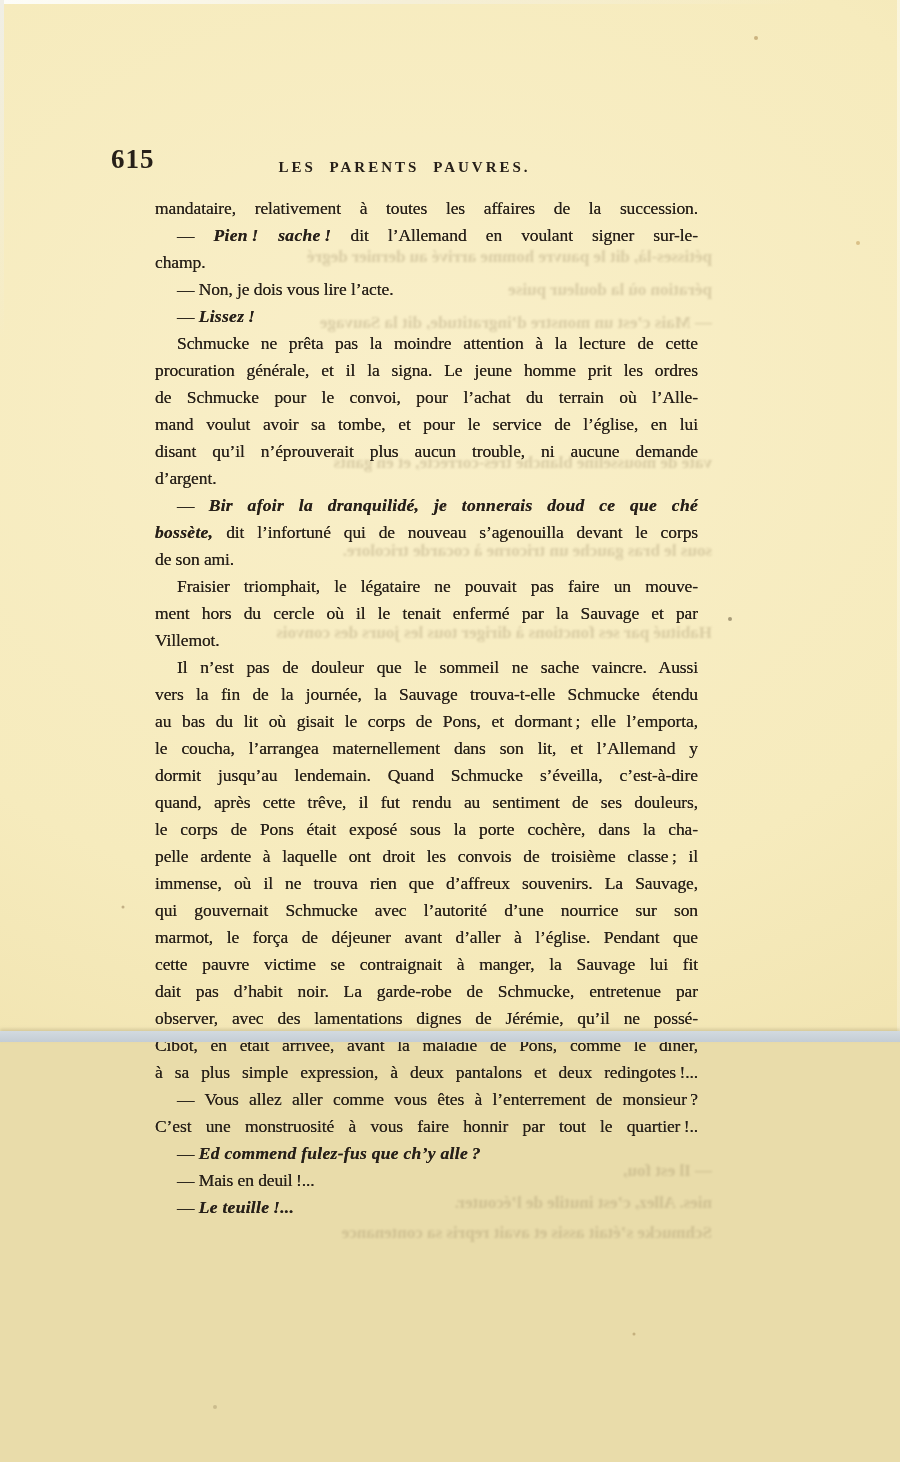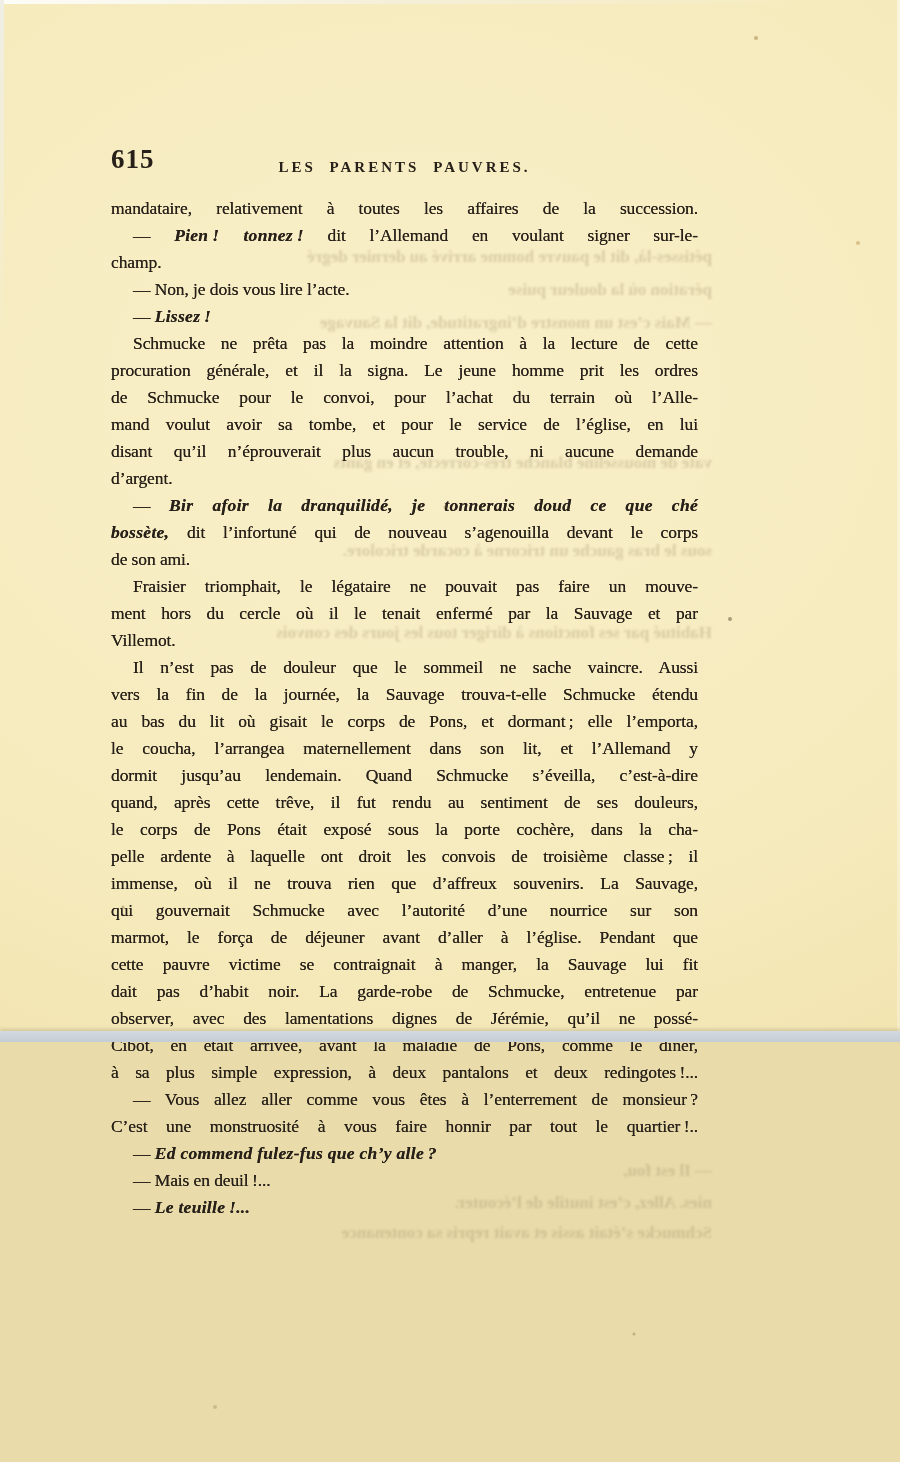--- a/index.html
+++ b/index.html
@@ -39,21 +39,21 @@
     color:var(--ink,#272019);
   }
   
   .textblock{
     position:absolute;left:111px;top:195px;width:587px;
     color:var(--ink,#272019);
     font-size:17.5px;letter-spacing:-0.1px;
     text-shadow:0 0 .4px rgba(39,32,25,.85);
   }
   .line{height:27px;line-height:27px;white-space:nowrap;
-    text-align:justify;text-align-last:left;white-space:normal;overflow:visible;}
+    text-align:justify;text-align-last:left;white-space:normal;overflow:visible;margin-left:44px;}
   .line.fill{text-align-last:justify;}
   .line.indent{padding-left:22px;}
   .it{font-style:italic;font-weight:700;letter-spacing:.3px;}
   
   .bleed-layer{position:absolute;left:0;top:0;width:900px;height:1462px;pointer-events:none;}
   .bleed{
     position:absolute;left:118px;width:594px;height:22px;line-height:22px;
     transform:scaleX(-1);
     color:var(--bleed,#92805a);opacity:.30;filter:blur(1.2px);
     font-size:17px;font-weight:700;text-align:left;white-space:nowrap;overflow:hidden;
@@ -85,21 +85,21 @@
       <div class="bleed" style="top: 1192px;">nies. Allez, c’est inutile de l’écouter.</div>
       <div class="bleed" style="top: 1222px;">Schmucke s’était assis et avait repris sa contenance</div>
     </div>
 
   <div class="running-title">LES PARENTS PAUVRES.</div>
 
   <div class="page-number">615</div>
 
   <div class="textblock">
       <div class="line fill"><span>mandataire, relativement à toutes les affaires de la succession.</span></div>
-      <div class="line fill indent"><span>— </span><span class="it">Pien ! tonnez !</span><span> dit l’Allemand en voulant signer sur-le-</span></div>
+      <div class="line fill indent"><span>— </span><span class="it">Pien ! sache !</span><span> dit l’Allemand en voulant signer sur-le-</span></div>
       <div class="line"><span>champ.</span></div>
       <div class="line indent"><span>— Non, je dois vous lire l’acte.</span></div>
       <div class="line indent"><span>— </span><span class="it">Lissez !</span></div>
       <div class="line fill indent"><span>Schmucke ne prêta pas la moindre attention à la lecture de cette</span></div>
       <div class="line fill"><span>procuration générale, et il la signa. Le jeune homme prit les ordres</span></div>
       <div class="line fill"><span>de Schmucke pour le convoi, pour l’achat du terrain où l’Alle-</span></div>
       <div class="line fill"><span>mand voulut avoir sa tombe, et pour le service de l’église, en lui</span></div>
       <div class="line fill"><span>disant qu’il n’éprouverait plus aucun trouble, ni aucune demande</span></div>
       <div class="line"><span>d’argent.</span></div>
       <div class="line fill indent"><span>— </span><span class="it">Bir afoir la dranquilidé, je tonnerais doud ce que ché</span></div>

